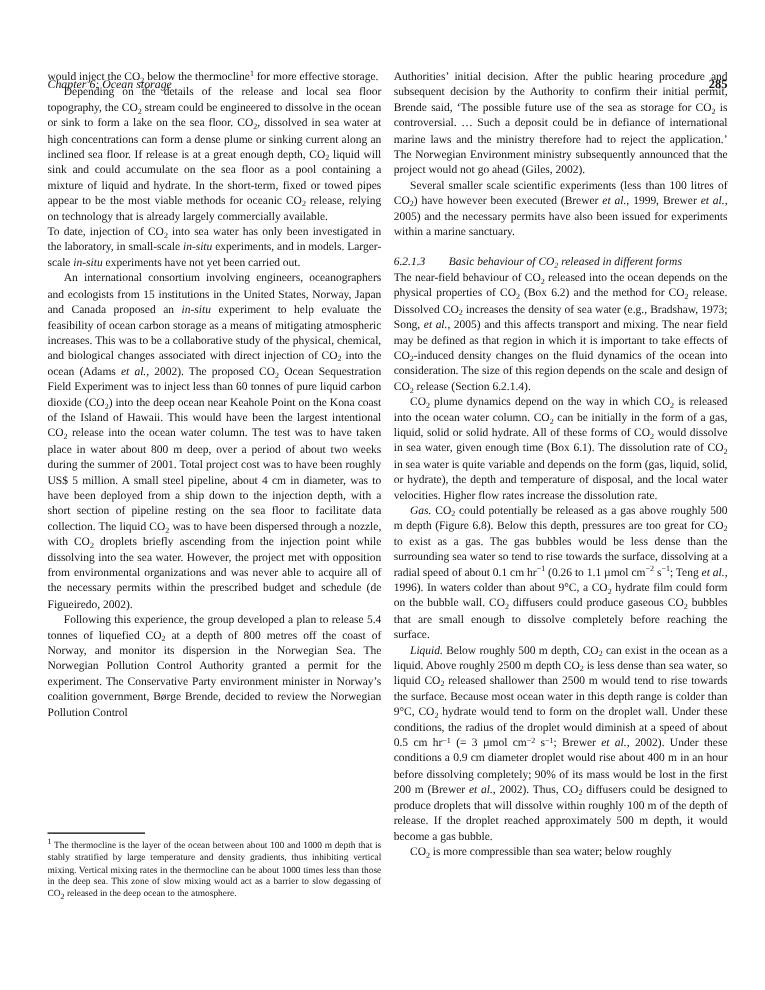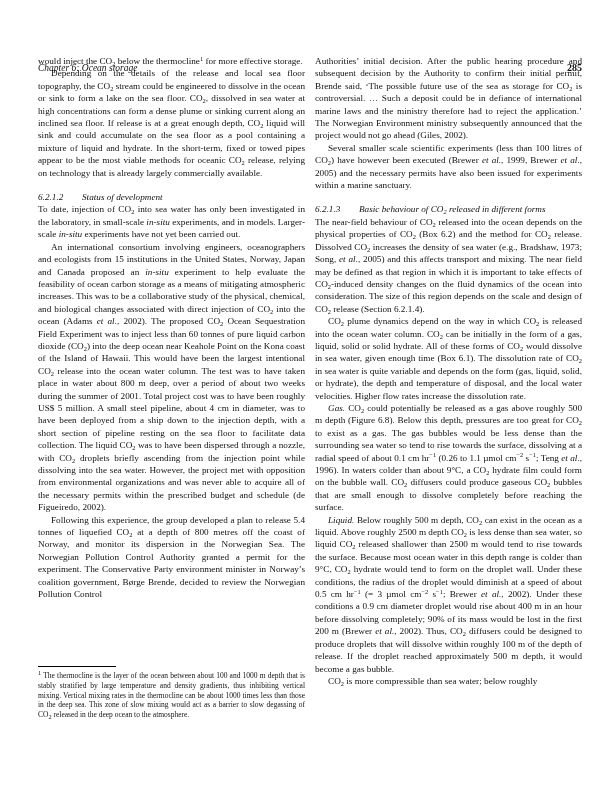--- a/index.html
+++ b/index.html
@@ -55,21 +55,20 @@
 
 <div class="page">
   <div class="running-header">
     <span class="chapter">Chapter 6: Ocean storage</span>
     <span class="pagenum">285</span>
   </div>
   <div class="columns">
     <div class="col" id="col-left">
         <p class="para">would inject the CO<sub>2</sub> below the thermocline<sup>1</sup> for more effective storage.</p>
         <p class="para indent">Depending on the details of the release and local sea floor topography, the CO<sub>2</sub> stream could be engineered to dissolve in the ocean or sink to form a lake on the sea floor. CO<sub>2</sub>, dissolved in sea water at high concentrations can form a dense plume or sinking current along an inclined sea floor. If release is at a great enough depth, CO<sub>2</sub> liquid will sink and could accumulate on the sea floor as a pool containing a mixture of liquid and hydrate. In the short-term, fixed or towed pipes appear to be the most viable methods for oceanic CO<sub>2</sub> release, relying on technology that is already largely commercially available.</p>
-        <div class="heading"><span class="hnum">6.2.1.2</span><span class="htitle">Status of development</span></div>
         <p class="para">To date, injection of CO<sub>2</sub> into sea water has only been investigated in the laboratory, in small-scale <i>in-situ</i> experiments, and in models. Larger-scale <i>in-situ</i> experiments have not yet been carried out.</p>
         <p class="para indent">An international consortium involving engineers, oceanographers and ecologists from 15 institutions in the United States, Norway, Japan and Canada proposed an <i>in-situ</i> experiment to help evaluate the feasibility of ocean carbon storage as a means of mitigating atmospheric increases. This was to be a collaborative study of the physical, chemical, and biological changes associated with direct injection of CO<sub>2</sub> into the ocean (Adams <i>et al.</i>, 2002). The proposed CO<sub>2</sub> Ocean Sequestration Field Experiment was to inject less than 60 tonnes of pure liquid carbon dioxide (CO<sub>2</sub>) into the deep ocean near Keahole Point on the Kona coast of the Island of Hawaii. This would have been the largest intentional CO<sub>2</sub> release into the ocean water column. The test was to have taken place in water about 800 m deep, over a period of about two weeks during the summer of 2001. Total project cost was to have been roughly US$ 5 million. A small steel pipeline, about 4 cm in diameter, was to have been deployed from a ship down to the injection depth, with a short section of pipeline resting on the sea floor to facilitate data collection. The liquid CO<sub>2</sub> was to have been dispersed through a nozzle, with CO<sub>2</sub> droplets briefly ascending from the injection point while dissolving into the sea water. However, the project met with opposition from environmental organizations and was never able to acquire all of the necessary permits within the prescribed budget and schedule (de Figueiredo, 2002).</p>
         <p class="para indent">Following this experience, the group developed a plan to release 5.4 tonnes of liquefied CO<sub>2</sub> at a depth of 800 metres off the coast of Norway, and monitor its dispersion in the Norwegian Sea. The Norwegian Pollution Control Authority granted a permit for the experiment. The Conservative Party environment minister in Norway’s coalition government, Børge Brende, decided to review the Norwegian Pollution Control</p>
       </div>
     <div class="col" id="col-right">
         <p class="para">Authorities’ initial decision. After the public hearing procedure and subsequent decision by the Authority to confirm their initial permit, Brende said, ‘The possible future use of the sea as storage for CO<sub>2</sub> is controversial. … Such a deposit could be in defiance of international marine laws and the ministry therefore had to reject the application.’ The Norwegian Environment ministry subsequently announced that the project would not go ahead (Giles, 2002).</p>
         <p class="para indent">Several smaller scale scientific experiments (less than 100 litres of CO<sub>2</sub>) have however been executed (Brewer <i>et al.</i>, 1999, Brewer <i>et al.</i>, 2005) and the necessary permits have also been issued for experiments within a marine sanctuary.</p>
         <div class="heading"><span class="hnum">6.2.1.3</span><span class="htitle">Basic behaviour of CO<sub>2</sub> released in different forms</span></div>
         <p class="para">The near-field behaviour of CO<sub>2</sub> released into the ocean depends on the physical properties of CO<sub>2</sub> (Box 6.2) and the method for CO<sub>2</sub> release. Dissolved CO<sub>2</sub> increases the density of sea water (e.g., Bradshaw, 1973; Song, <i>et al.</i>, 2005) and this affects transport and mixing. The near field may be defined as that region in which it is important to take effects of CO<sub>2</sub>-induced density changes on the fluid dynamics of the ocean into consideration. The size of this region depends on the scale and design of CO<sub>2</sub> release (Section 6.2.1.4).</p>
         <p class="para indent">CO<sub>2</sub> plume dynamics depend on the way in which CO<sub>2</sub> is released into the ocean water column. CO<sub>2</sub> can be initially in the form of a gas, liquid, solid or solid hydrate. All of these forms of CO<sub>2</sub> would dissolve in sea water, given enough time (Box 6.1). The dissolution rate of CO<sub>2</sub> in sea water is quite variable and depends on the form (gas, liquid, solid, or hydrate), the depth and temperature of disposal, and the local water velocities. Higher flow rates increase the dissolution rate.</p>

